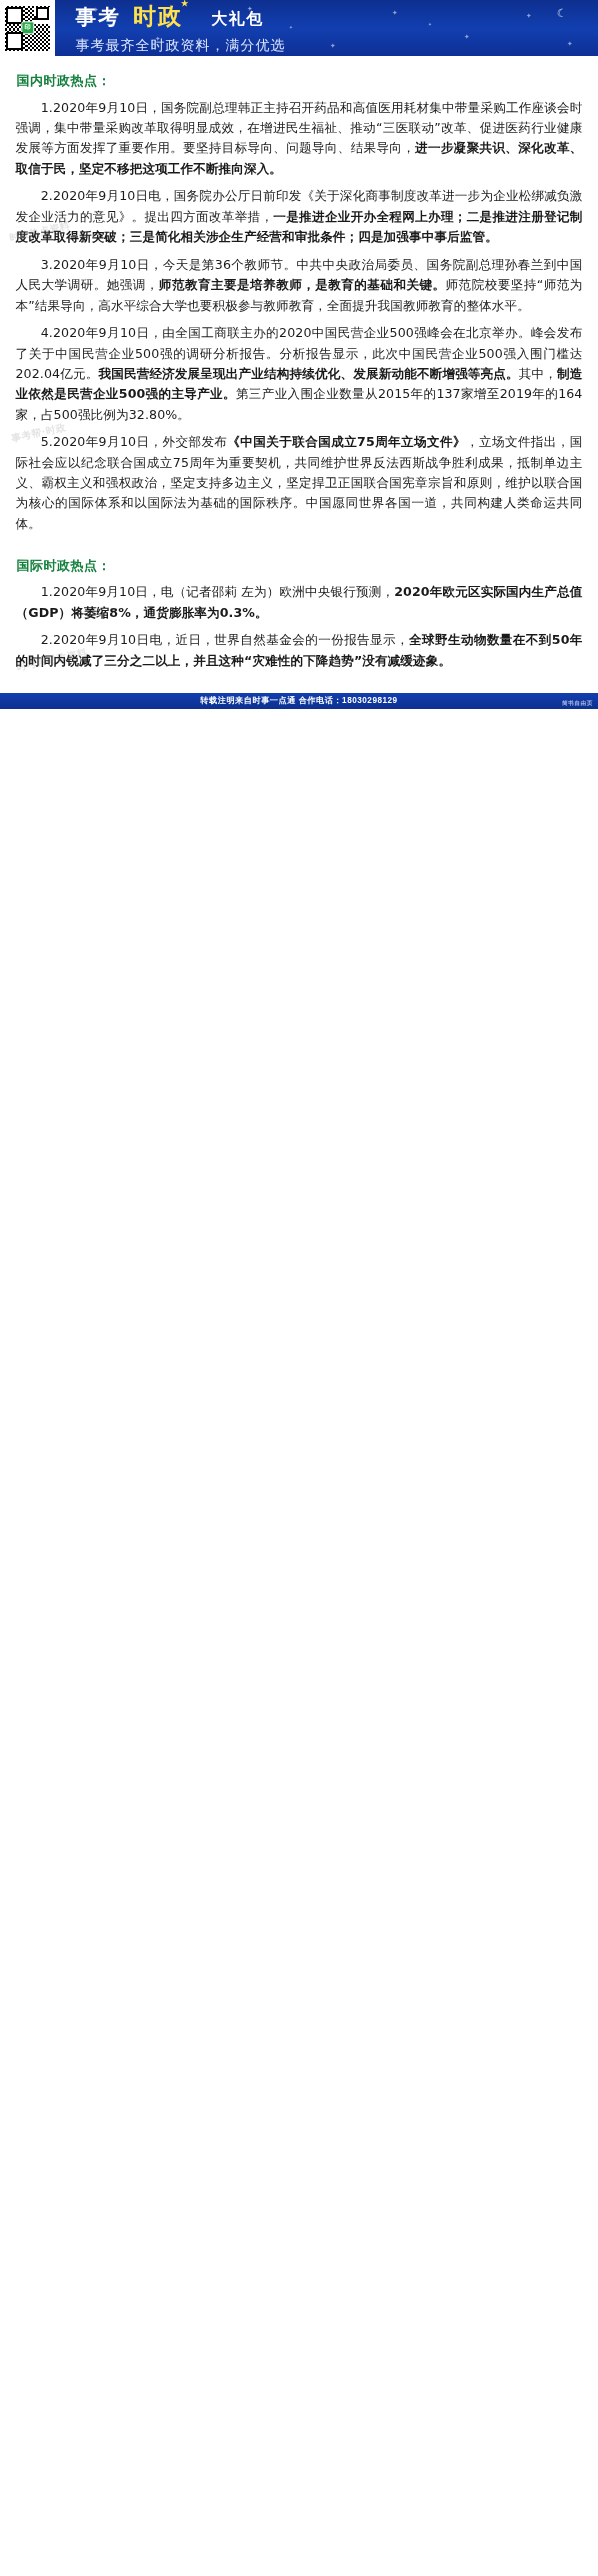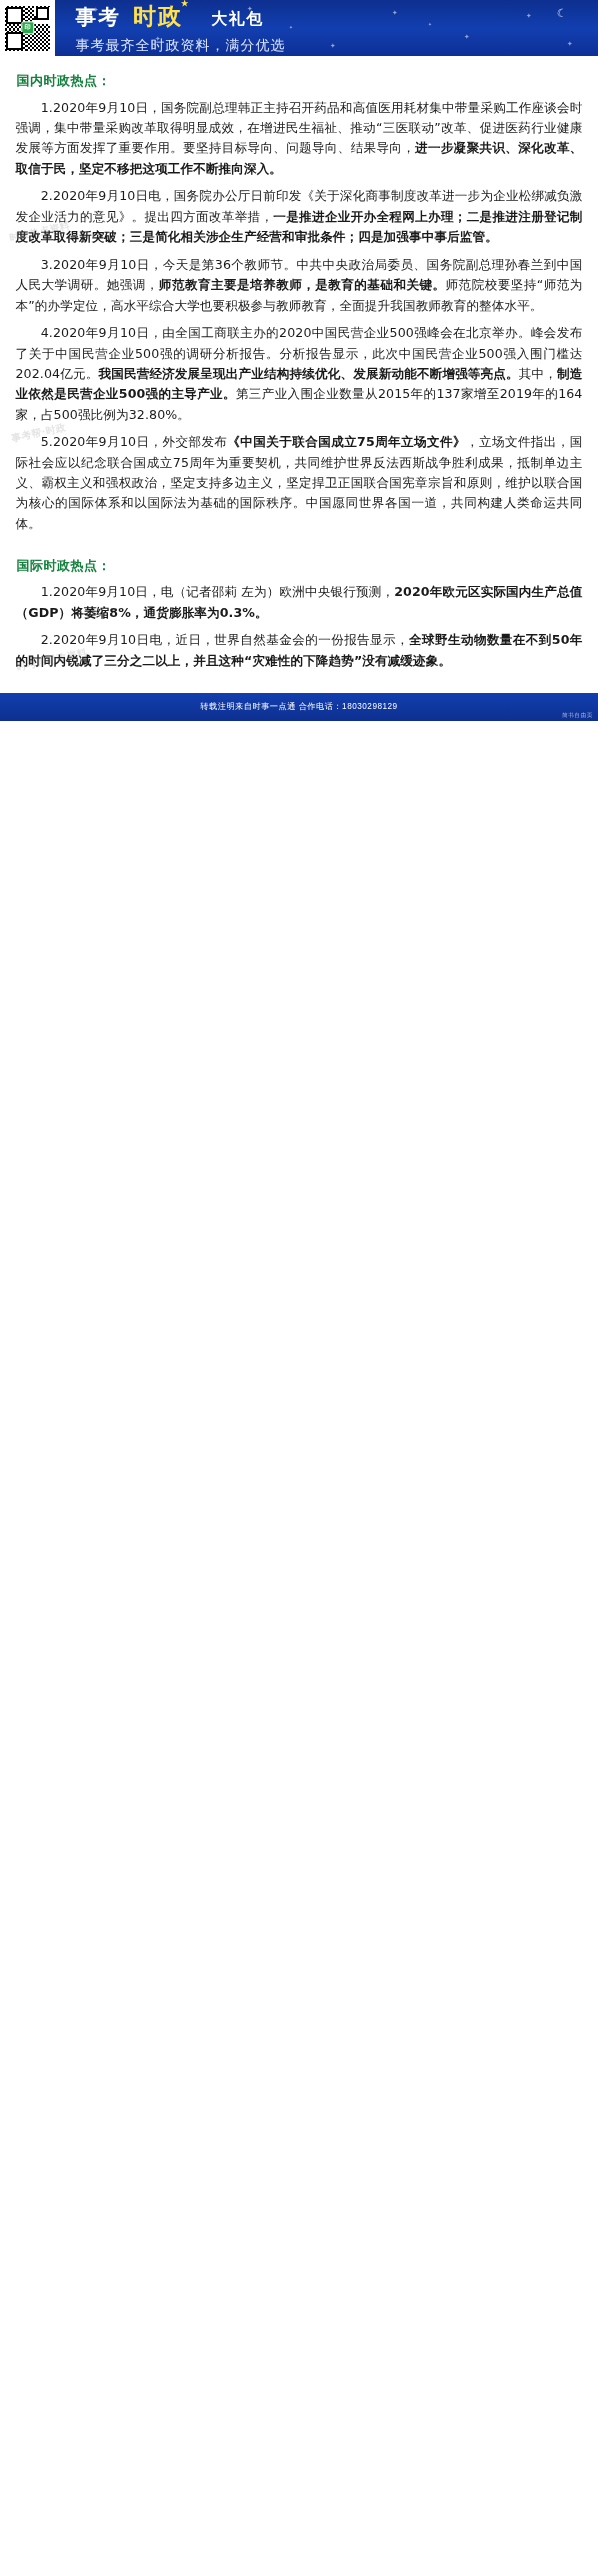--- a/index.html
+++ b/index.html
@@ -183,29 +183,30 @@
     transform: rotate(-12deg);
     white-space: nowrap;
     pointer-events: none;
     letter-spacing: 0.5px;
     font-family: "DejaVu Sans", sans-serif;
   }
 
   
   .footer {
     margin-top: 9.3px;
-    height: 28px;
+    height: 16px;
     background: linear-gradient(180deg,#123fb0 0%, #0d2f8f 100%);
     color: #ffffff;
     display: flex;
     align-items: center;
     justify-content: center;
     font-size: 8.2px;
     letter-spacing: 0.5px;
     position: relative;
+    font-weight: bold;
   }
   .footer .credit {
     position: absolute;
     right: 5.2px;
     bottom: 1px;
     font-size: 5.7px;
     color: #cfd9f5;
     opacity: .8;
   }
 </style>
@@ -257,21 +258,21 @@
   <div class="wm" style="left:9.3px; top:170px;">时政热点资料</div>
   <div class="wm" style="left:11.3px; top:371px;">事考帮·时政</div>
   <div class="wm" style="left:15.5px; top:598px;">时考帮时政资料</div>
   <div class="wm" style="left:211px; top:845px;">事考帮·时政热点</div>
   <div class="wm" style="left:392px; top:1026px;">事考帮资料</div>
 
   <div id="sections-root">
       <div class="section-head">国内时政热点：</div>
       <p class="para"><span>1.2020年9月10日，国务院副总理韩正主持召开药品和高值医用耗材集中带量采购工作座谈会时强调，集中带量采购改革取得明显成效，在增进民生福祉、推动“三医联动”改革、促进医药行业健康发展等方面发挥了重要作用。要坚持目标导向、问题导向、结果导向，</span><b>进一步凝聚共识、深化改革、取信于民，坚定不移把这项工作不断推向深入。</b></p>
       <p class="para"><span>2.2020年9月10日电，国务院办公厅日前印发《关于深化商事制度改革进一步为企业松绑减负激发企业活力的意见》。提出四方面改革举措，</span><b>一是推进企业开办全程网上办理；二是推进注册登记制度改革取得新突破；三是简化相关涉企生产经营和审批条件；四是加强事中事后监管。</b></p>
-      <p class="para"><span>3.2020年9月10日，今天是第36个教师节。中共中央政治局委员、国务院副总理孙春兰到中国人民大学调研。她强调，</span><b>师范教育主要是培养教师，是教育的基础和关键。</b><span>师范院校要坚持“师范为本”的办学定位，高水平综合大学也要积极参与教师教育，全面提升我国教师教育的整体水平。</span></p>
+      <p class="para"><span>3.2020年9月10日，今天是第36个教师节。中共中央政治局委员、国务院副总理孙春兰到中国人民大学调研。她强调，</span><b>师范教育主要是培养教师，是教育的基础和关键。</b><span>师范院校要坚持“师范为本”结果导向，高水平综合大学也要积极参与教师教育，全面提升我国教师教育的整体水平。</span></p>
       <p class="para"><span>4.2020年9月10日，由全国工商联主办的2020中国民营企业500强峰会在北京举办。峰会发布了关于中国民营企业500强的调研分析报告。分析报告显示，此次中国民营企业500强入围门槛达202.04亿元。</span><b>我国民营经济发展呈现出产业结构持续优化、发展新动能不断增强等亮点。</b><span>其中，</span><b>制造业依然是民营企业500强的主导产业。</b><span>第三产业入围企业数量从2015年的137家增至2019年的164家，占500强比例为32.80%。</span></p>
       <p class="para"><span>5.2020年9月10日，外交部发布</span><b>《中国关于联合国成立75周年立场文件》</b><span>，立场文件指出，国际社会应以纪念联合国成立75周年为重要契机，共同维护世界反法西斯战争胜利成果，抵制单边主义、霸权主义和强权政治，坚定支持多边主义，坚定捍卫正国联合国宪章宗旨和原则，维护以联合国为核心的国际体系和以国际法为基础的国际秩序。中国愿同世界各国一道，共同构建人类命运共同体。</span></p>
       <div class="section-head second">国际时政热点：</div>
       <p class="para"><span>1.2020年9月10日，电（记者邵莉 左为）欧洲中央银行预测，</span><b>2020年欧元区实际国内生产总值（GDP）将萎缩8%，通货膨胀率为0.3%。</b></p>
       <p class="para"><span>2.2020年9月10日电，近日，世界自然基金会的一份报告显示，</span><b>全球野生动物数量在不到50年的时间内锐减了三分之二以上，并且这种“灾难性的下降趋势”没有减缓迹象。</b></p>
     </div>
 </div>
 
 <div class="footer">
   <span>转载注明来自时事一点通 合作电话：18030298129</span>

